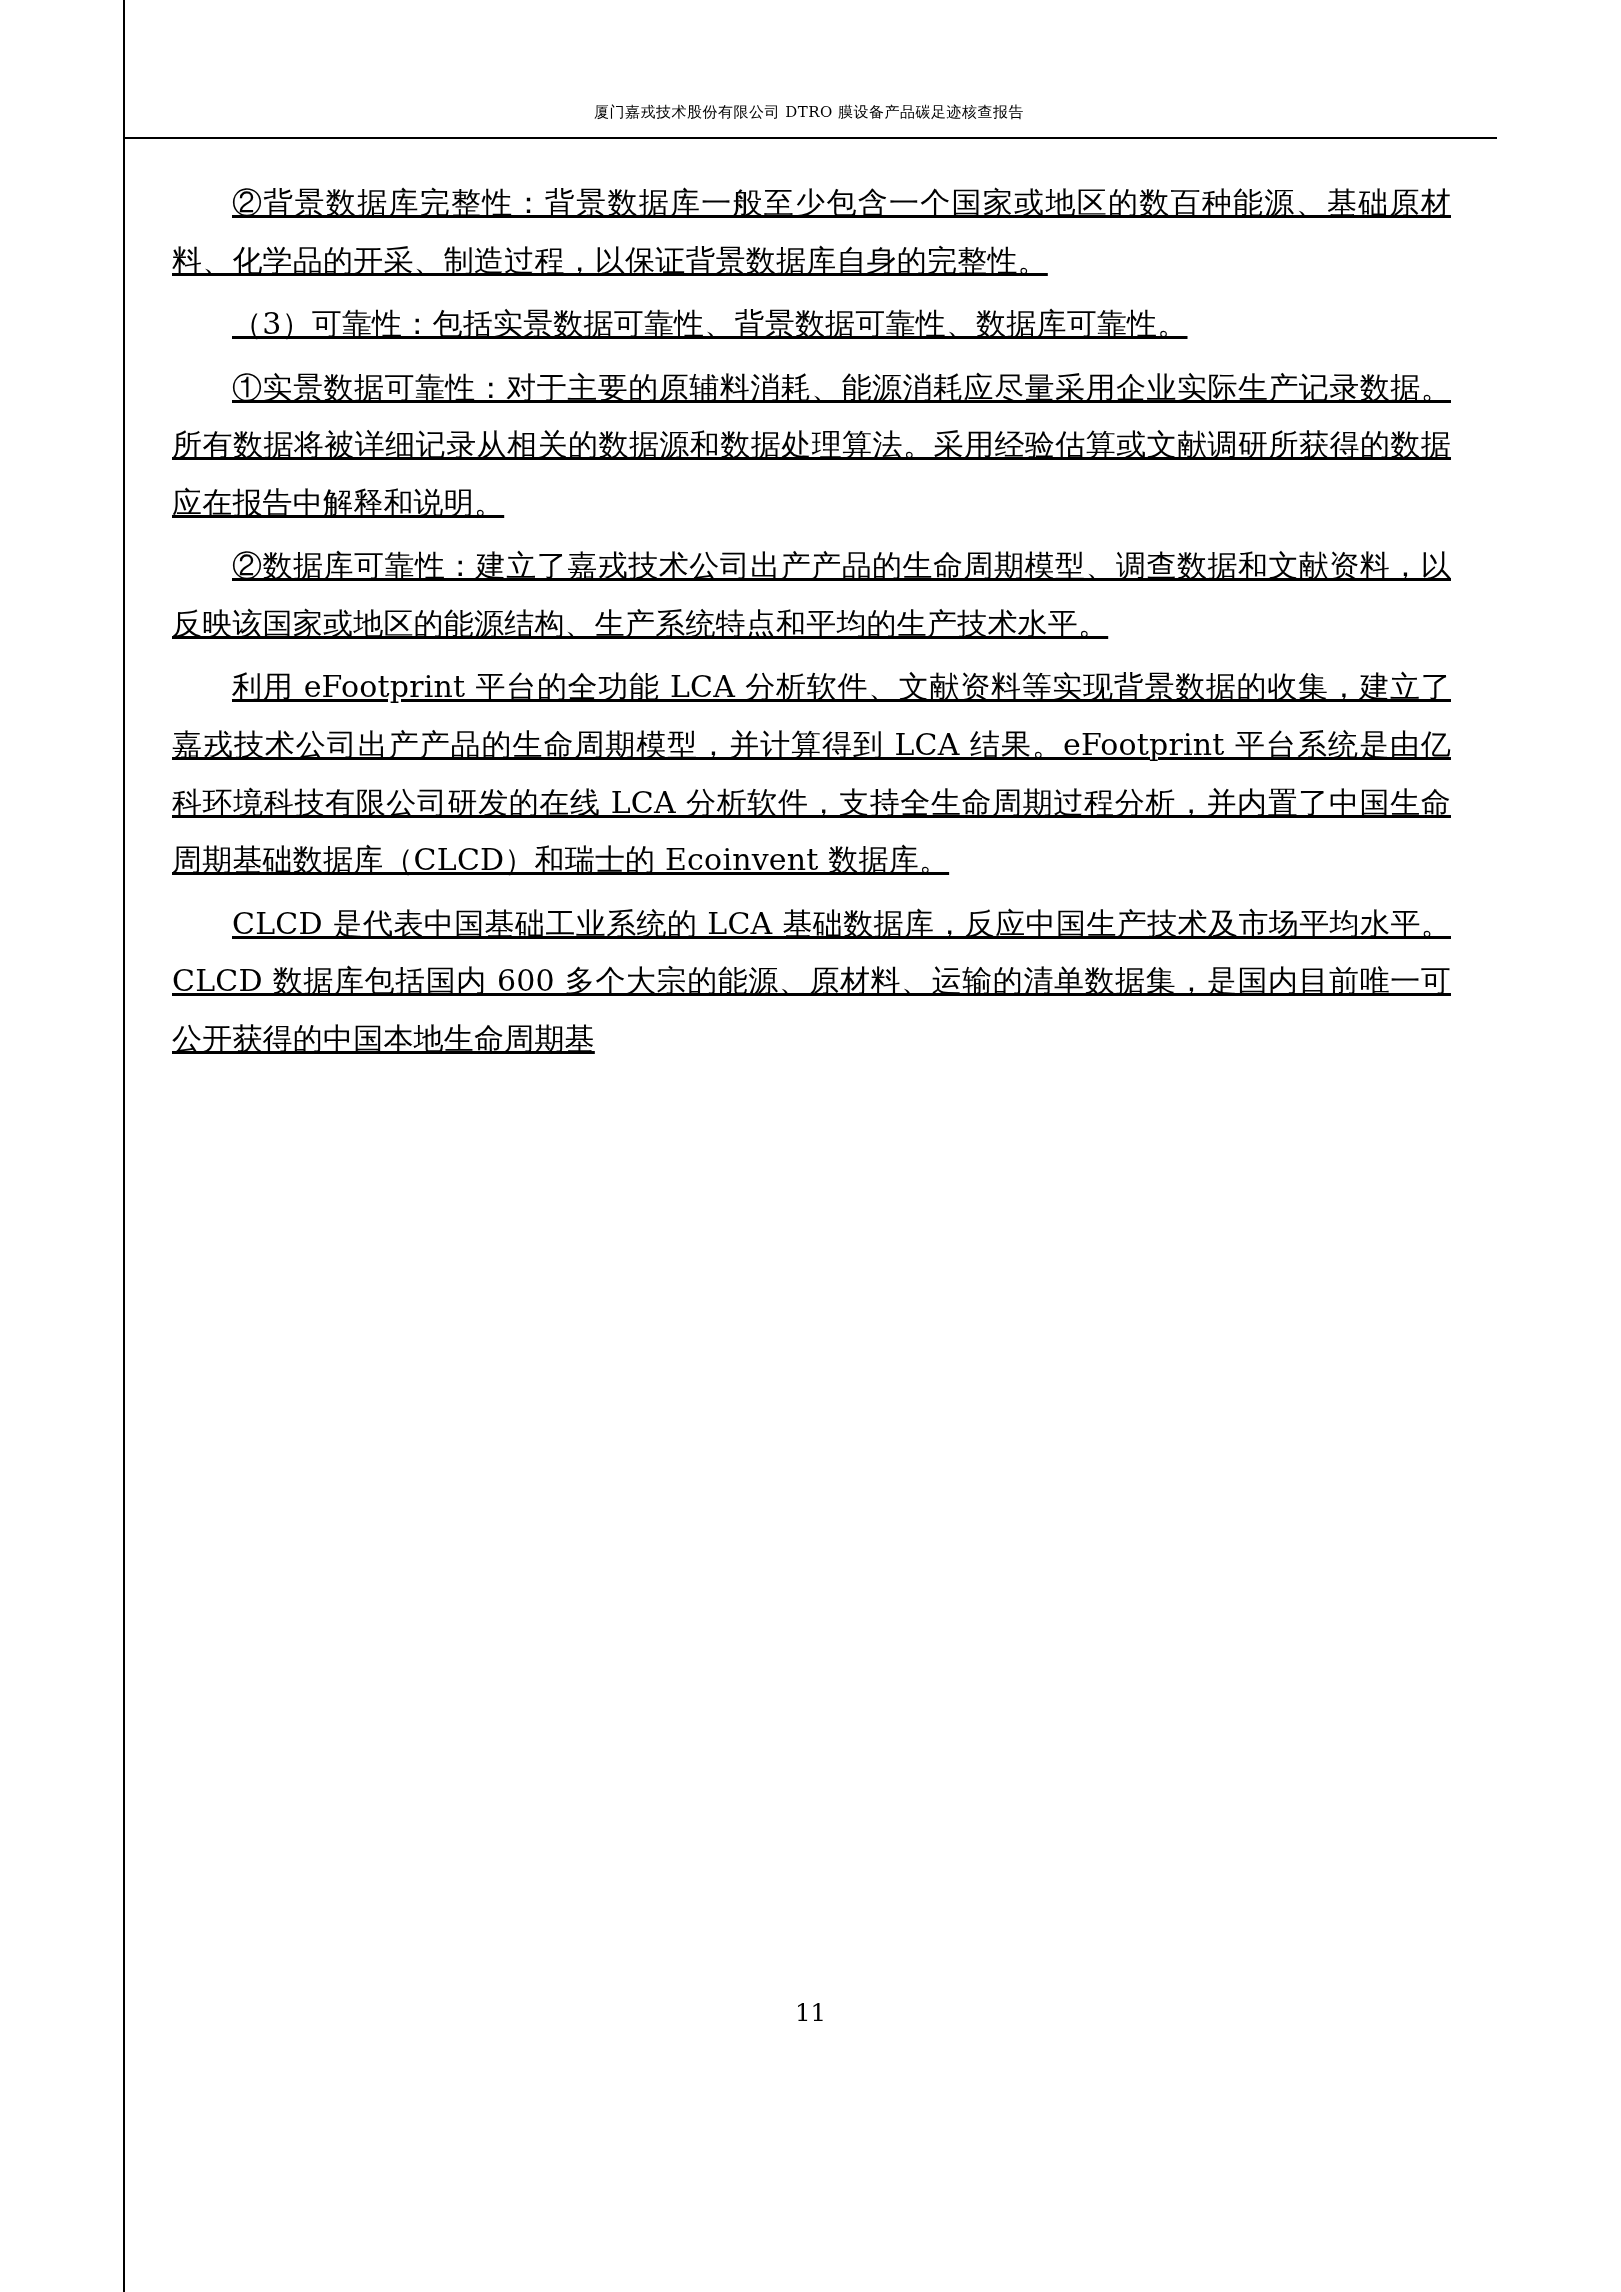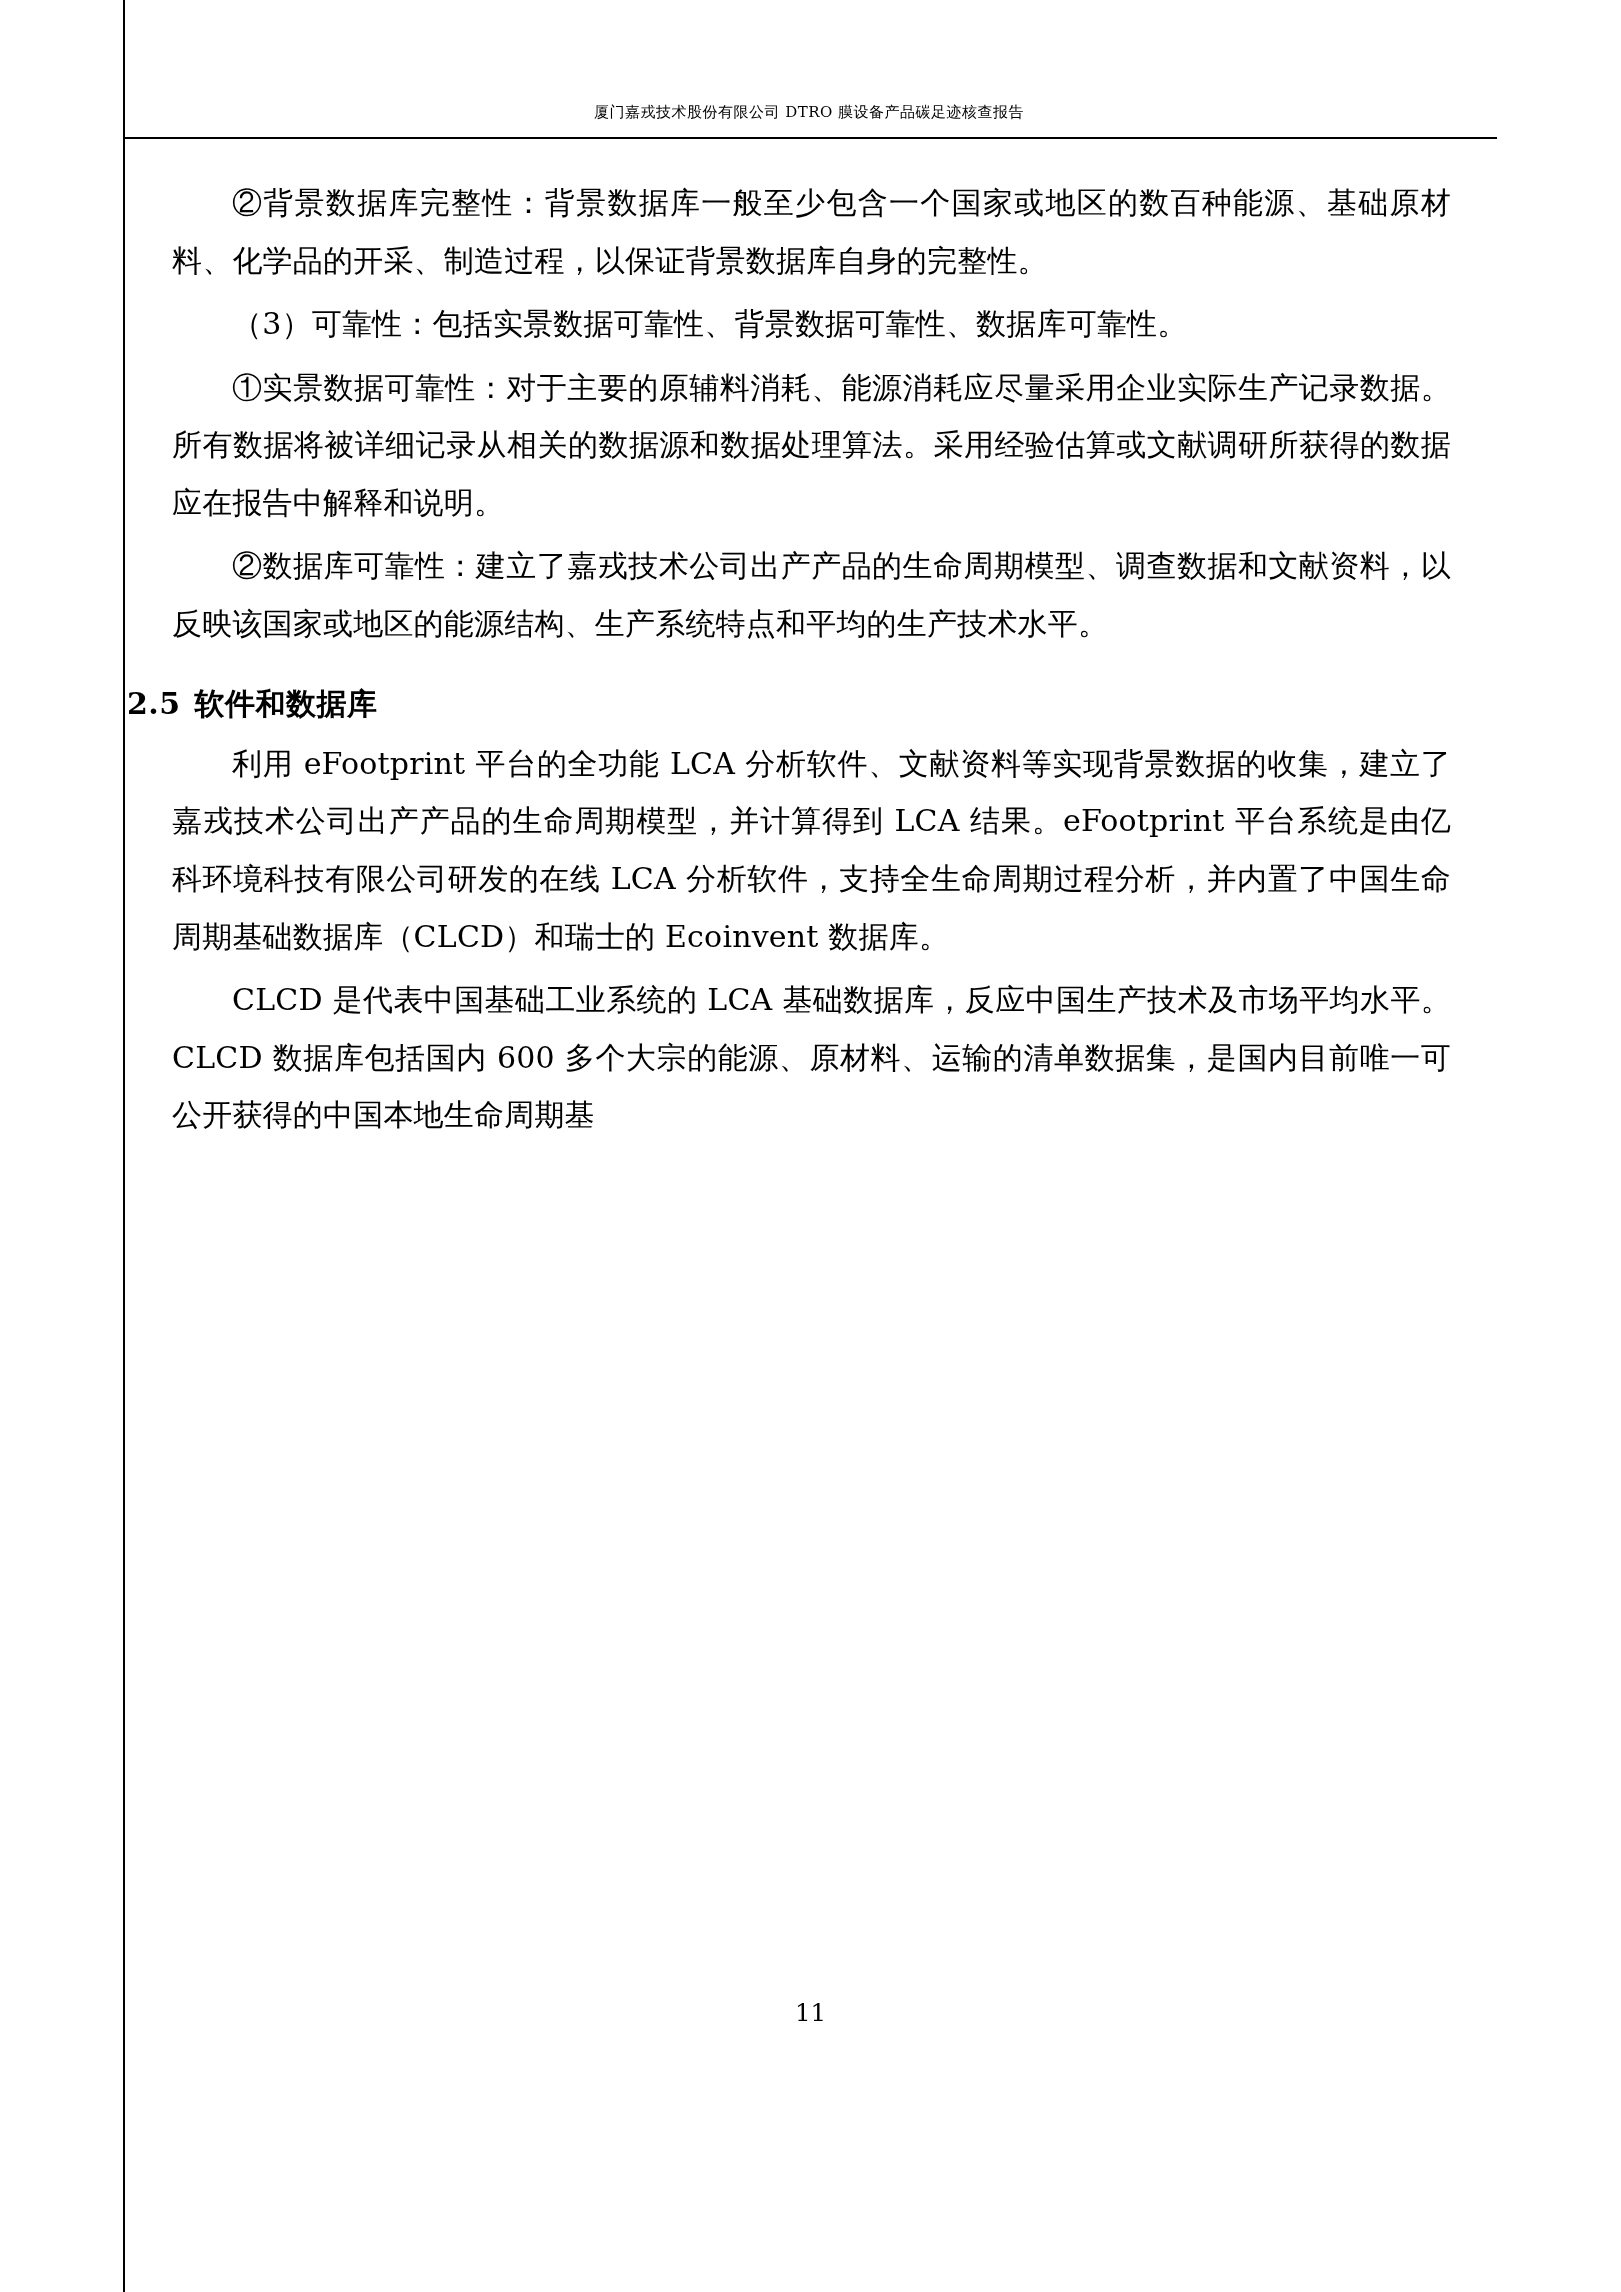--- a/index.html
+++ b/index.html
@@ -48,20 +48,21 @@
     top: 137px;
     width: 1374px;
     height: 2px;
     background: #000000;
   }
   .content {
     position: absolute;
     left: 172px;
     top: 174px;
     width: 1279px;
+    text-decoration: underline;
   }
   p.para {
     margin: 0 0 5.9px 0;
     font-size: 30px;
     line-height: 1.92;
     text-align: justify;
     text-justify: inter-ideograph;
     text-indent: 0;
     letter-spacing: 0.2px;
     word-break: break-all;
@@ -106,23 +107,20 @@
 
     <p class="para indent2">②背景数据库完整性：背景数据库一般至少包含一个国家或地区的数百种能源、基础原材料、化学品的开采、制造过程，以保证背景数据库自身的完整性。</p>
 
     <p class="para indent2">（3）可靠性：包括实景数据可靠性、背景数据可靠性、数据库可靠性。</p>
 
     <p class="para indent2">①实景数据可靠性：对于主要的原辅料消耗、能源消耗应尽量采用企业实际生产记录数据。所有数据将被详细记录从相关的数据源和数据处理算法。采用经验估算或文献调研所获得的数据应在报告中解释和说明。</p>
 
     <p class="para indent2">②数据库可靠性：建立了嘉戎技术公司出产产品的生命周期模型、调查数据和文献资料，以反映该国家或地区的能源结构、生产系统特点和平均的生产技术水平。</p>
 
 
-    <h2 class="section">
-      <span class="num latin">2.5</span><span>软件和数据库</span>
-    </h2>
 
     <p class="para indent2">利用 eFootprint 平台的全功能 LCA 分析软件、文献资料等实现背景数据的收集，建立了嘉戎技术公司出产产品的生命周期模型，并计算得到 LCA 结果。eFootprint 平台系统是由亿科环境科技有限公司研发的在线 LCA 分析软件，支持全生命周期过程分析，并内置了中国生命周期基础数据库（CLCD）和瑞士的 Ecoinvent 数据库。</p>
 
     <p class="para indent2">CLCD 是代表中国基础工业系统的 LCA 基础数据库，反应中国生产技术及市场平均水平。CLCD 数据库包括国内 600 多个大宗的能源、原材料、运输的清单数据集，是国内目前唯一可公开获得的中国本地生命周期基</p>
 
   </div>
 
   <div class="page-number">11</div>
 
 </div>

